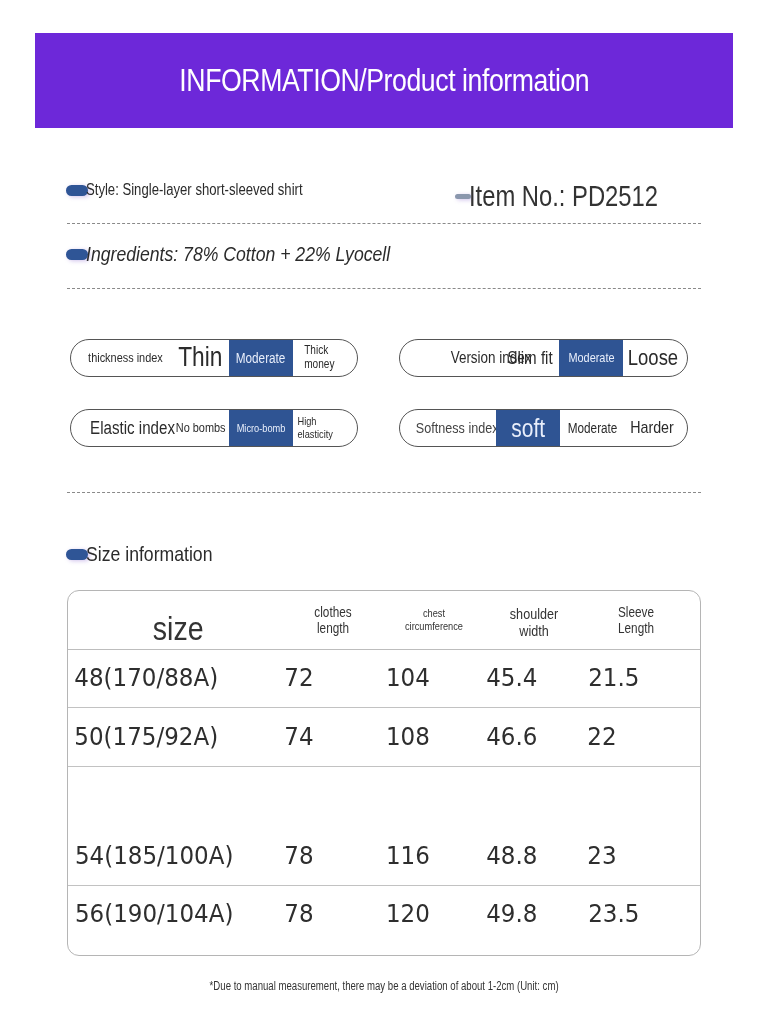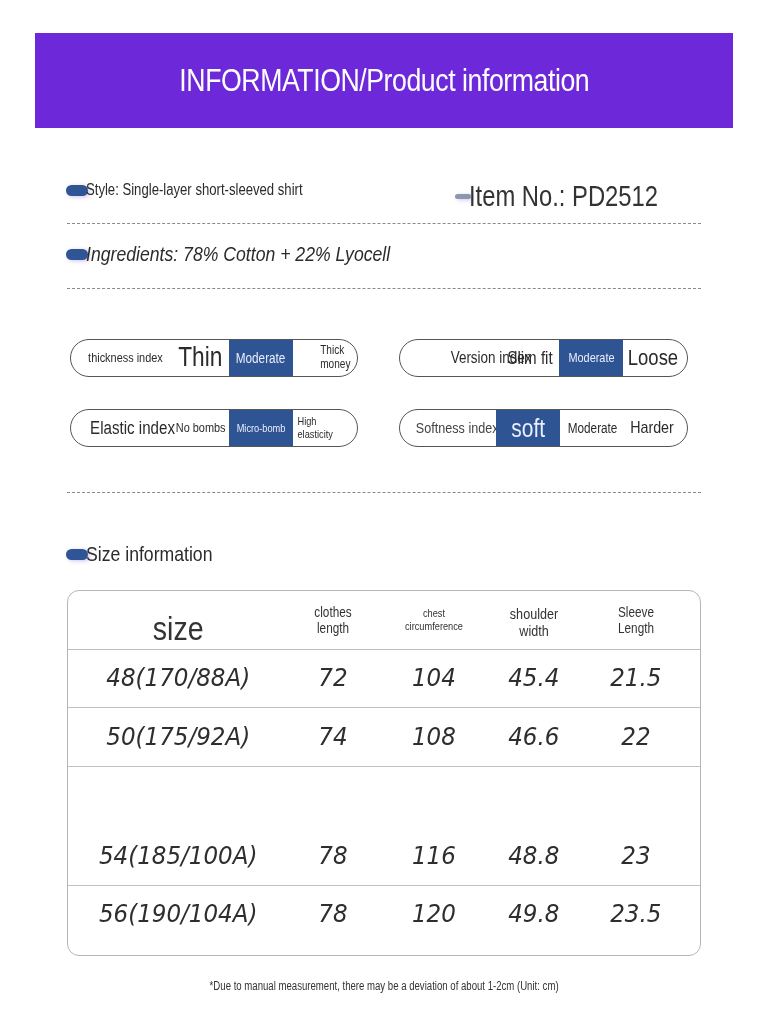--- a/index.html
+++ b/index.html
@@ -44,21 +44,21 @@
   .size-title .cond { transform:scaleX(0.84); }
 
   .table-box {
     position:absolute; left:67px; top:590px; width:634px; height:366px;
     border:1px solid #b5b5b5; border-radius:12px; box-sizing:border-box; overflow:hidden;
   }
   .thead { position:absolute; left:0; top:0; width:100%; height:58px; border-bottom:1.5px solid #bdbdbd; }
   .th { position:absolute; top:0; height:58px; display:flex; align-items:center; justify-content:center; text-align:center; color:#333; }
   .trow { position:absolute; left:0; width:100%; height:58px; border-bottom:1.5px solid #c2c2c2; }
   .trow.last { border-bottom:none; }
-  .td { position:absolute; top:0; height:58px; display:flex; align-items:center; justify-content:center; font-size:25px; color:#2e2e2e; font-family:"DejaVu Sans", sans-serif;font-style:italic; }
+  .td { position:absolute; top:0; height:58px; display:flex; align-items:center; font-size:25px; color:#2e2e2e; font-family:"DejaVu Sans", sans-serif; }
   .td .sc { transform:scaleX(0.92); }
   .c0 { left:0; width:220px; }
   .c1 { left:215px; width:100px; }
   .c2 { left:316px; width:100px; }
   .c3 { left:416px; width:100px; }
   .c4 { left:518px; width:100px; }
 
   .footnote { position:absolute; left:0; width:768px; top:979px; text-align:center; font-size:12px; color:#333; }
   .footnote .sc { transform:scaleX(0.8); }
 </style>
@@ -87,21 +87,21 @@
 <div class="pill" style="left:70px; top:339px; width:288px;">
   <div class="cell lbl" style="left:10px; width:100px; font-size:13px;">
       <span class="sc">thickness index</span>
     </div>
   <div class="cell" style="left:100px; width:58px; font-size:27px;">
       <span class="sc">Thin</span>
     </div>
   <div class="cell sel" style="left:158px; width:64px; font-size:14px;">
       <span class="sc">Moderate</span>
     </div>
-  <div class="cell" style="left:222px; width:56px; font-size:12px; white-space:normal;padding-left:16px;">
+  <div class="cell" style="left:222px; width:56px; font-size:12px; white-space:normal;">
       <span class="sc" style="width:40px">Thick money</span>
     </div>
 </div>
 
 <div class="pill" style="left:399px; top:339px; width:289px;">
   <div class="cell lbl" style="left:10px; width:95px; font-size:16px;margin-left:33px;">
       <span class="sc">Version index</span>
     </div>
   <div class="cell" style="left:100px; width:60px; font-size:18px;">
       <span class="sc">Slim fit</span>

